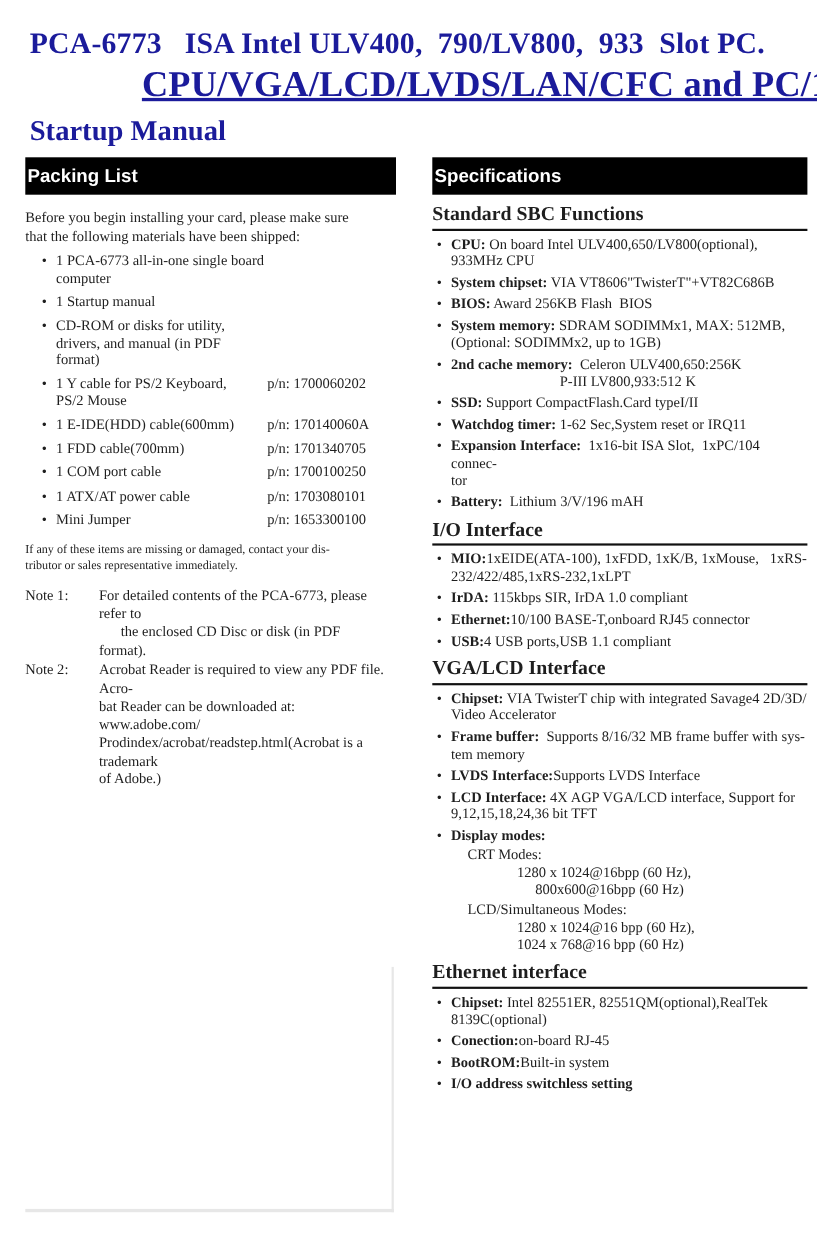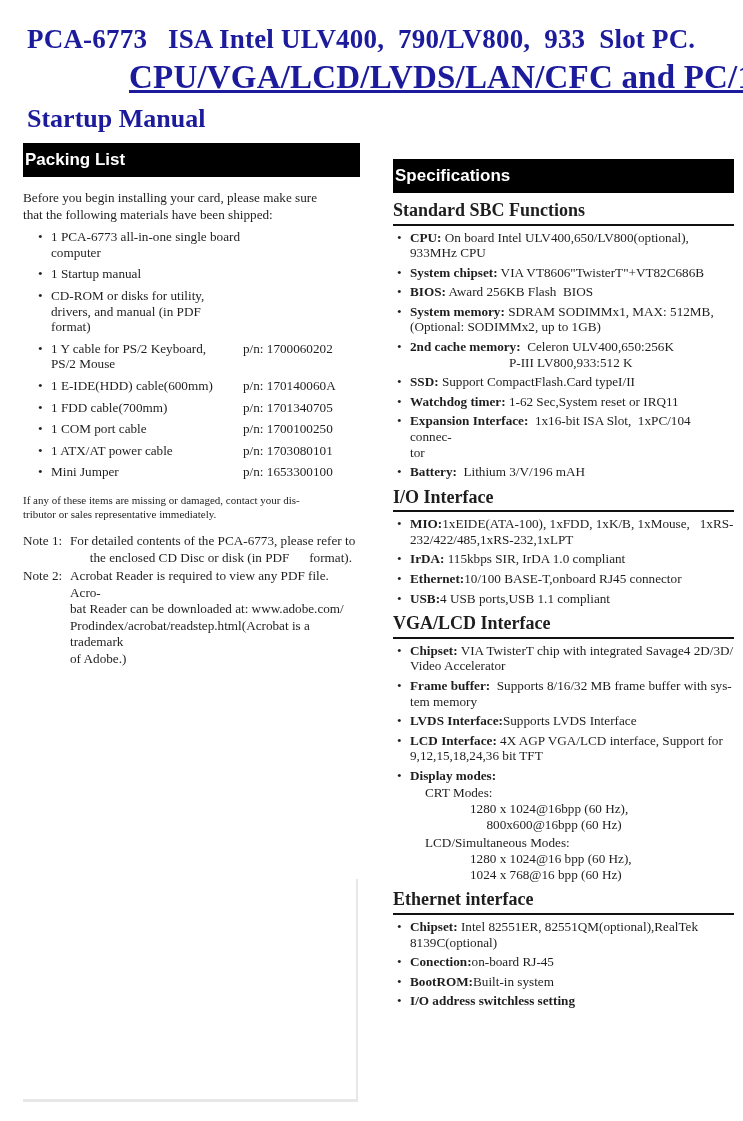--- a/index.html
+++ b/index.html
@@ -16,36 +16,36 @@
     width:743px; height:1121px; position:relative; overflow:hidden;
     font-family:"Liberation Serif", serif; color:var(--text);
   }
   
   .title { position:absolute; top:24px; left:27px; color:var(--title-blue); font-weight:bold; }
   .title-line1 { font-size:27px; white-space:pre; letter-spacing:0.2px; }
   .title-line2 { font-size:33px; margin-left:102px; margin-top:4px; white-space:pre; letter-spacing:0.2px;text-decoration:underline; }
   .title-line3 { font-size:26px; margin-top:8px; }
   
   .col-left  { position:absolute; left:23px;  top:143px; width:337px; }
-  .col-right { position:absolute; left:393px; top:159px; width:341px; }
+  .col-right { position:absolute; left:393px; top:143px; width:341px; }
   .bar {
     background:var(--bar-bg); color:var(--bar-text);
     font-family:"Liberation Sans", sans-serif; font-weight:bold; font-size:17px;
     height:34px; line-height:34px; padding-left:2px; width:100%;
   }
   
   .intro { margin-top:12px; font-size:13.2px; line-height:1.3; white-space:pre-line; }
   .pl-list { margin-top:4px; }
   .pl-item { display:flex; align-items:flex-start; margin-top:6px; font-size:13.2px; line-height:1.18; }
   .pl-bullet { flex:none; width:13px; margin-left:15px; }
   .pl-text { flex:none; width:192px; white-space:pre-line; }
   .pl-pn { flex:1; }
   .warning { margin-top:13px; font-size:11px; line-height:1.3; white-space:pre-line; }
   .notes { margin-top:12px; font-size:13.2px; }
-  .note { display:flex; align-items:flex-start; margin-top:2px; line-height:1.25; }
+  .note { display:flex; align-items:flex-start; margin-top:2px; line-height:1.25;gap:20px; }
   .note-label { flex:none; width:47px; }
   .note-text { flex:1; white-space:pre-wrap; }
   
   .spec-section-heading { font-size:18px; font-weight:bold; margin-top:7px; line-height:1.2; }
   .spec-rule { border-bottom:2px solid var(--rule); margin-top:2px; margin-bottom:2px; width:100%; }
   .sb { display:flex; align-items:flex-start; margin-top:4px; font-size:13.2px; line-height:1.18; }
   .sb-bullet { flex:none; width:13px; margin-left:4px; }
   .sb-body { flex:1; white-space:pre-wrap; }
   .sb-body b { font-weight:bold; }
   .dm-name { font-weight:normal; font-size:13.2px; line-height:1.2; margin-left:32px; margin-top:2px; }

